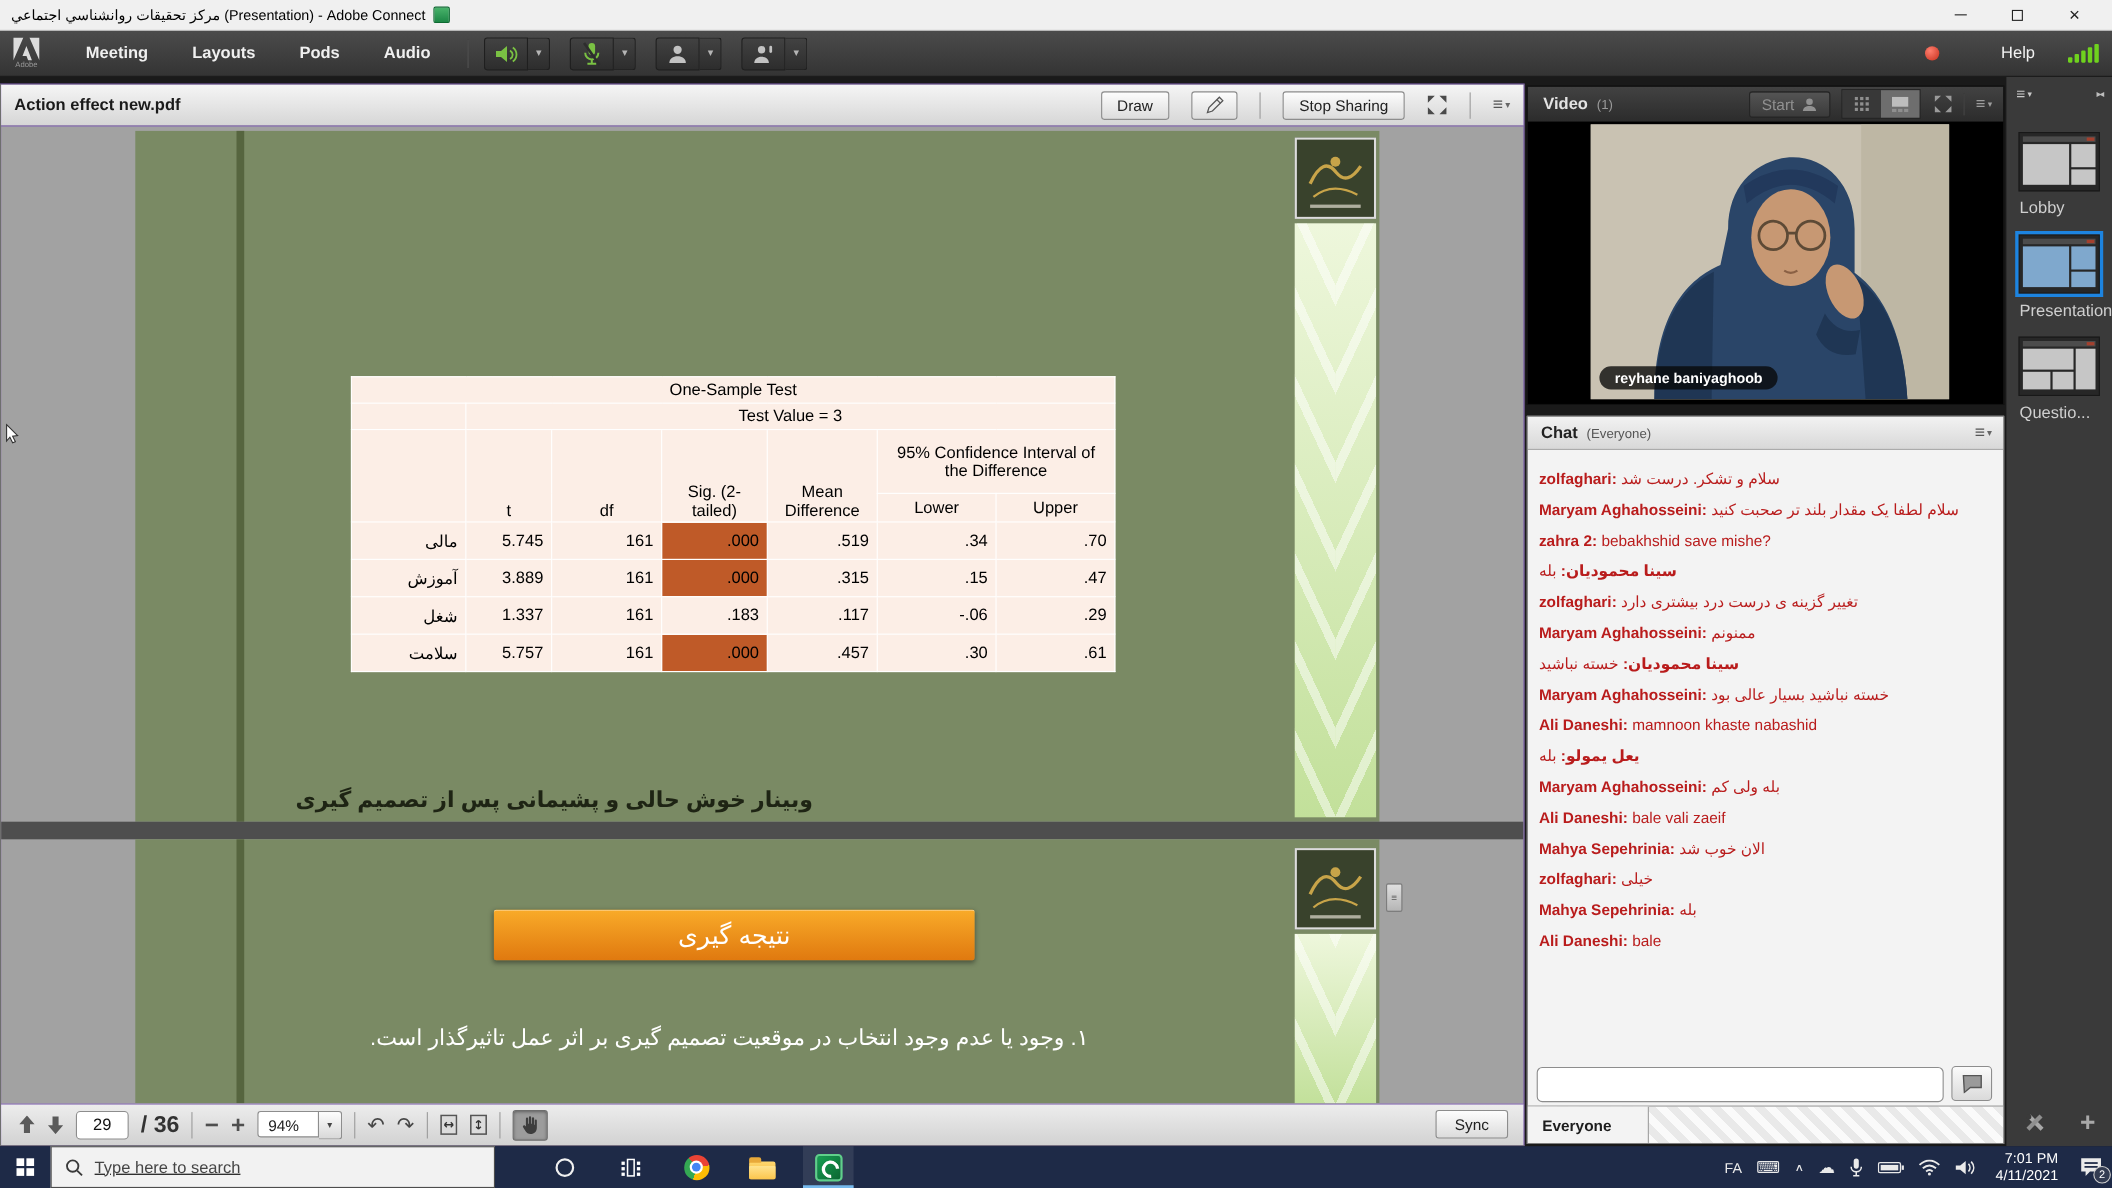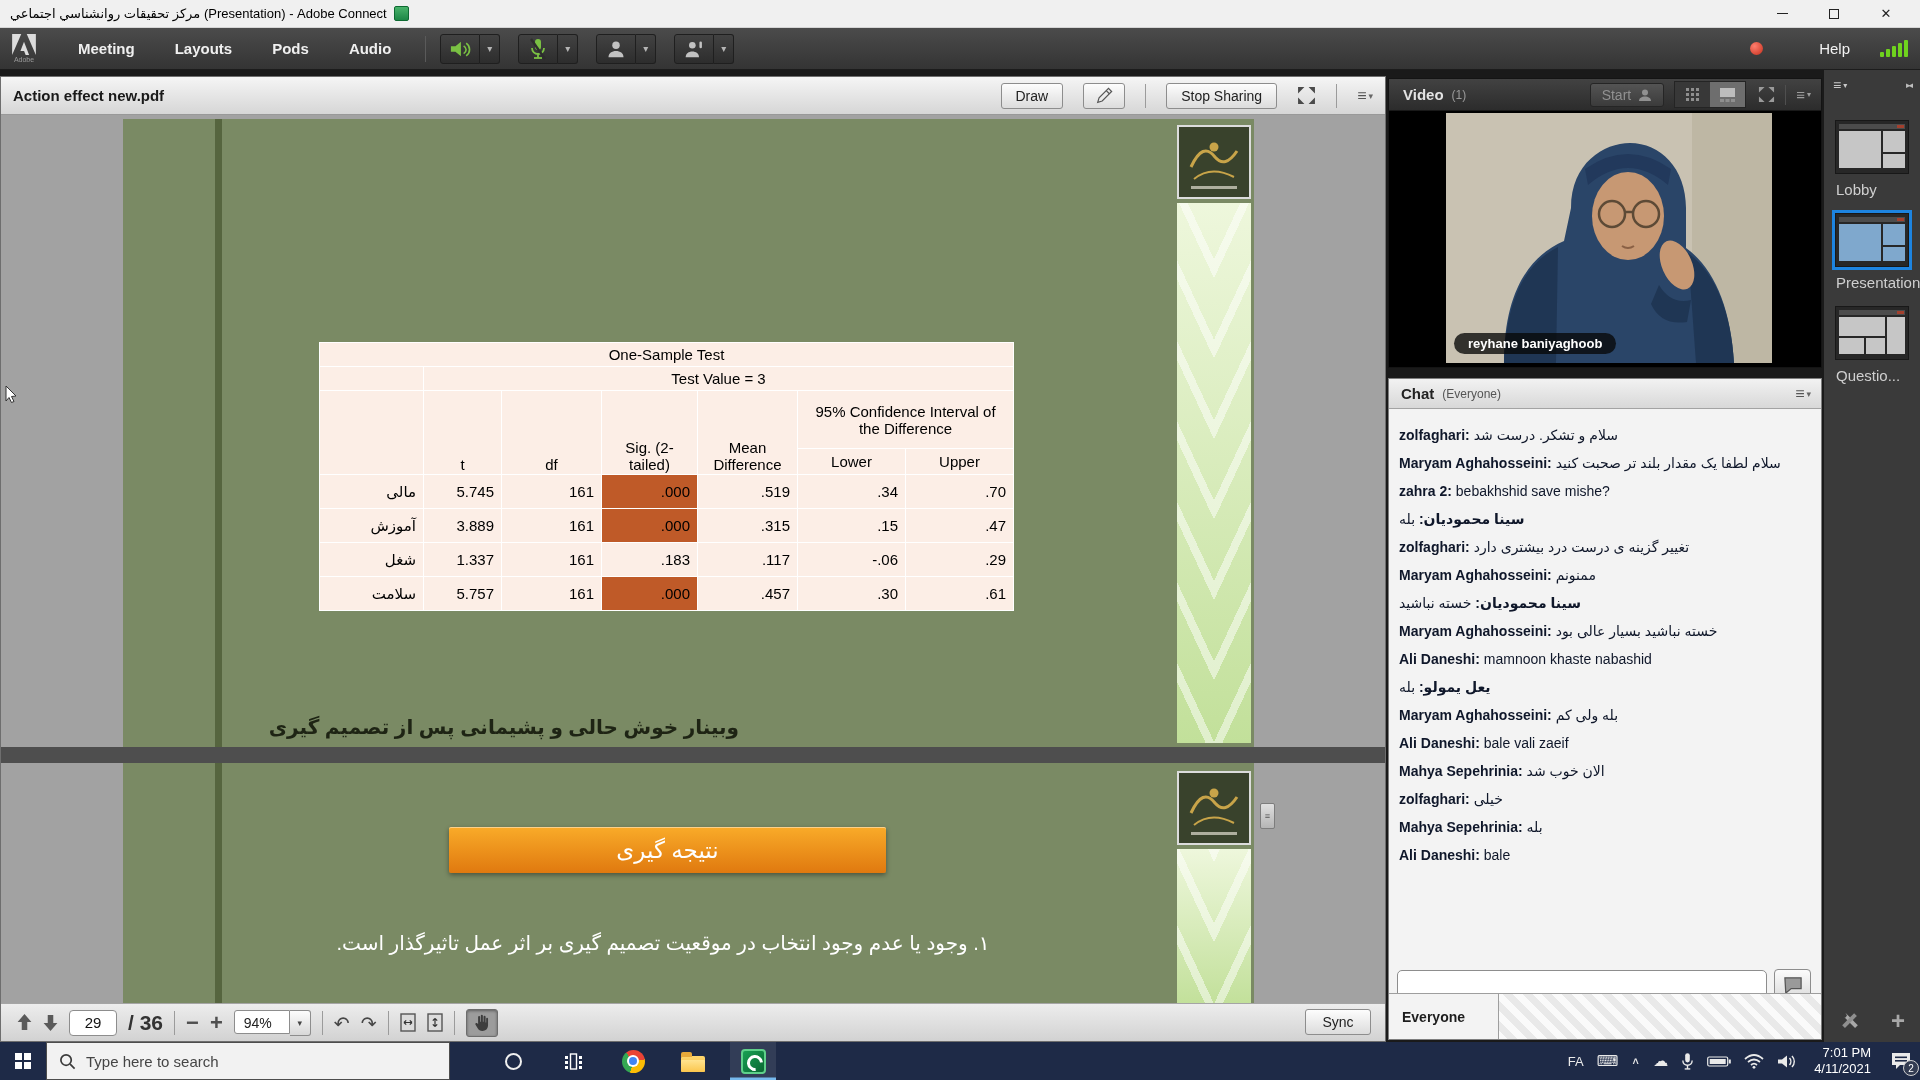--- a/index.html
+++ b/index.html
@@ -110,27 +110,27 @@
   .video-content{position:absolute;left:0;right:0;top:32px;bottom:0;background:#000;}
   .webcam{position:absolute;left:57px;top:2px;width:326px;height:250px;background:#c9c2b2;overflow:hidden;}
   .name-pill{position:absolute;left:8px;bottom:9px;background:rgba(8,8,8,.78);border-radius:11px;padding:3px 14px;color:#fff;font-size:13px;font-weight:bold;}
 
   
   .chat-pod{position:absolute;left:1388px;top:378px;width:434px;height:662px;background:#f3f3f3;border:1px solid #7e7e7e;}
   .chat-header{position:absolute;left:0;right:0;top:0;height:30px;background:linear-gradient(#f2f2f2,#d8d8d8);border-bottom:1px solid #a3a3a3;display:flex;align-items:center;}
   .ch-title{font-weight:bold;font-size:15px;color:#222;margin-left:12px;}
   .ch-scope{font-size:12px;color:#555;margin-left:8px;}
   .ch-menu{margin-left:auto;margin-right:10px;}
-  .chat-messages{position:absolute;left:0;right:0;top:31px;bottom:72px;padding:11px 10px 0 10px;overflow:hidden;font-size:14px;color:#0f172a;}
+  .chat-messages{position:absolute;left:0;right:0;top:31px;bottom:72px;padding:11px 10px 0 10px;overflow:hidden;font-size:14px;color:#b91c1c;}
   .chat-msg{line-height:28px;white-space:nowrap;overflow:hidden;text-align:left;}
   .chat-msg[dir="rtl"]{text-align:left;}
   .chat-inputrow{position:absolute;left:0;right:0;bottom:36px;height:34px;}
   .chat-input{position:absolute;left:8px;right:54px;top:1px;height:30px;background:#fff;border:1px solid #8d8d8d;border-radius:5px;font-size:14px;padding:0 8px;font-family:inherit;}
   .bubble-btn{position:absolute;right:10px;top:0;width:37px;height:32px;background:linear-gradient(#fbfbfb,#dadada);border:1px solid #8d8d8d;border-radius:4px;display:flex;align-items:center;justify-content:center;}
-  .chat-tabs{position:absolute;left:0;right:0;bottom:0;height:46px;border-top:1px solid #9e9e9e;
+  .chat-tabs{position:absolute;left:0;right:0;bottom:0;height:34px;border-top:1px solid #9e9e9e;
      background:repeating-linear-gradient(45deg,#e9e9e9 0 7px,#fafafa 7px 14px);}
   .tab-everyone{position:absolute;left:0;top:0;width:110px;height:100%;background:#f3f3f3;border-right:1px solid #9e9e9e;font-weight:bold;font-size:14px;color:#1d1d1d;display:flex;align-items:center;padding-left:13px;}
 
   
   .sidebar{position:absolute;left:1824px;top:70px;width:96px;bottom:38px;background:#3a3a3a;}
   .sb-top{display:flex;align-items:center;height:26px;padding:0 9px;margin-top:2px;}
   .sb-menu{color:#c9c9c9;font-size:14px;display:flex;align-items:center;gap:2px;}
   .sb-menu .dd{font-size:8px;}
   .sb-collapse{margin-left:auto;color:#bdbdbd;font-size:9px;letter-spacing:-2px;}
   .layouts{margin-top:22px;}
@@ -149,21 +149,21 @@
   .questions .panes .p2{grid-column:3;grid-row:1/3;}
   .layout-label{color:#cfcfcf;font-size:15px;padding-left:12px;margin-top:7px;white-space:nowrap;overflow:hidden;}
   .sb-bottom{position:absolute;left:0;right:0;bottom:10px;display:flex;justify-content:space-between;align-items:center;padding:0 15px;}
   .sb-plus{color:#a8a8a8;font-size:24px;font-weight:bold;line-height:20px;}
 
   
   .taskbar{position:absolute;left:0;right:0;bottom:0;height:38px;background:#1e2a47;display:flex;align-items:center;}
   .start{width:46px;height:38px;display:flex;align-items:center;justify-content:center;}
   .winlogo{display:grid;grid-template-columns:7px 7px;grid-template-rows:7px 7px;gap:1.5px;}
   .winlogo i{background:#fff;}
-  .searchbox{width:404px;height:38px;background:#f2f2f2;border:1px solid #4d4d4d;display:flex;align-items:center;}
+  .searchbox{width:404px;height:38px;background:#f2f2f2;border:1px solid #4d4d4d;display:flex;align-items:center;text-decoration:underline;}
   .searchbox .stext{font-size:15px;color:#454545;margin-left:10px;}
   .tb-icons{display:flex;align-items:center;margin-left:40px;gap:14px;}
   .tb-icon{width:46px;height:38px;display:flex;align-items:center;justify-content:center;}
   .tb-icon.active{background:rgba(255,255,255,.09);box-shadow:inset 0 -2.5px 0 #76b9ed;}
   .cortana{width:17px;height:17px;border-radius:50%;border:2.5px solid #f0f0f0;}
   .chrome{width:23px;height:23px;border-radius:50%;background:conic-gradient(from -40deg,#ea4335 0 33%,#fbbc05 0 66%,#34a853 0 100%);position:relative;}
   .chrome em{position:absolute;left:5.5px;top:5.5px;width:12px;height:12px;border-radius:50%;background:#fff;}
   .chrome em i{position:absolute;left:2px;top:2px;width:8px;height:8px;border-radius:50%;background:#4285f4;display:block;}
   .folder{width:24px;height:16px;background:linear-gradient(#ffd76e,#f3b73a);border-radius:2px;position:relative;margin-top:5px;}
   .folder::before{content:"";position:absolute;top:-4px;left:0;width:11px;height:5px;background:#e8a93a;border-radius:2px 2px 0 0;}

